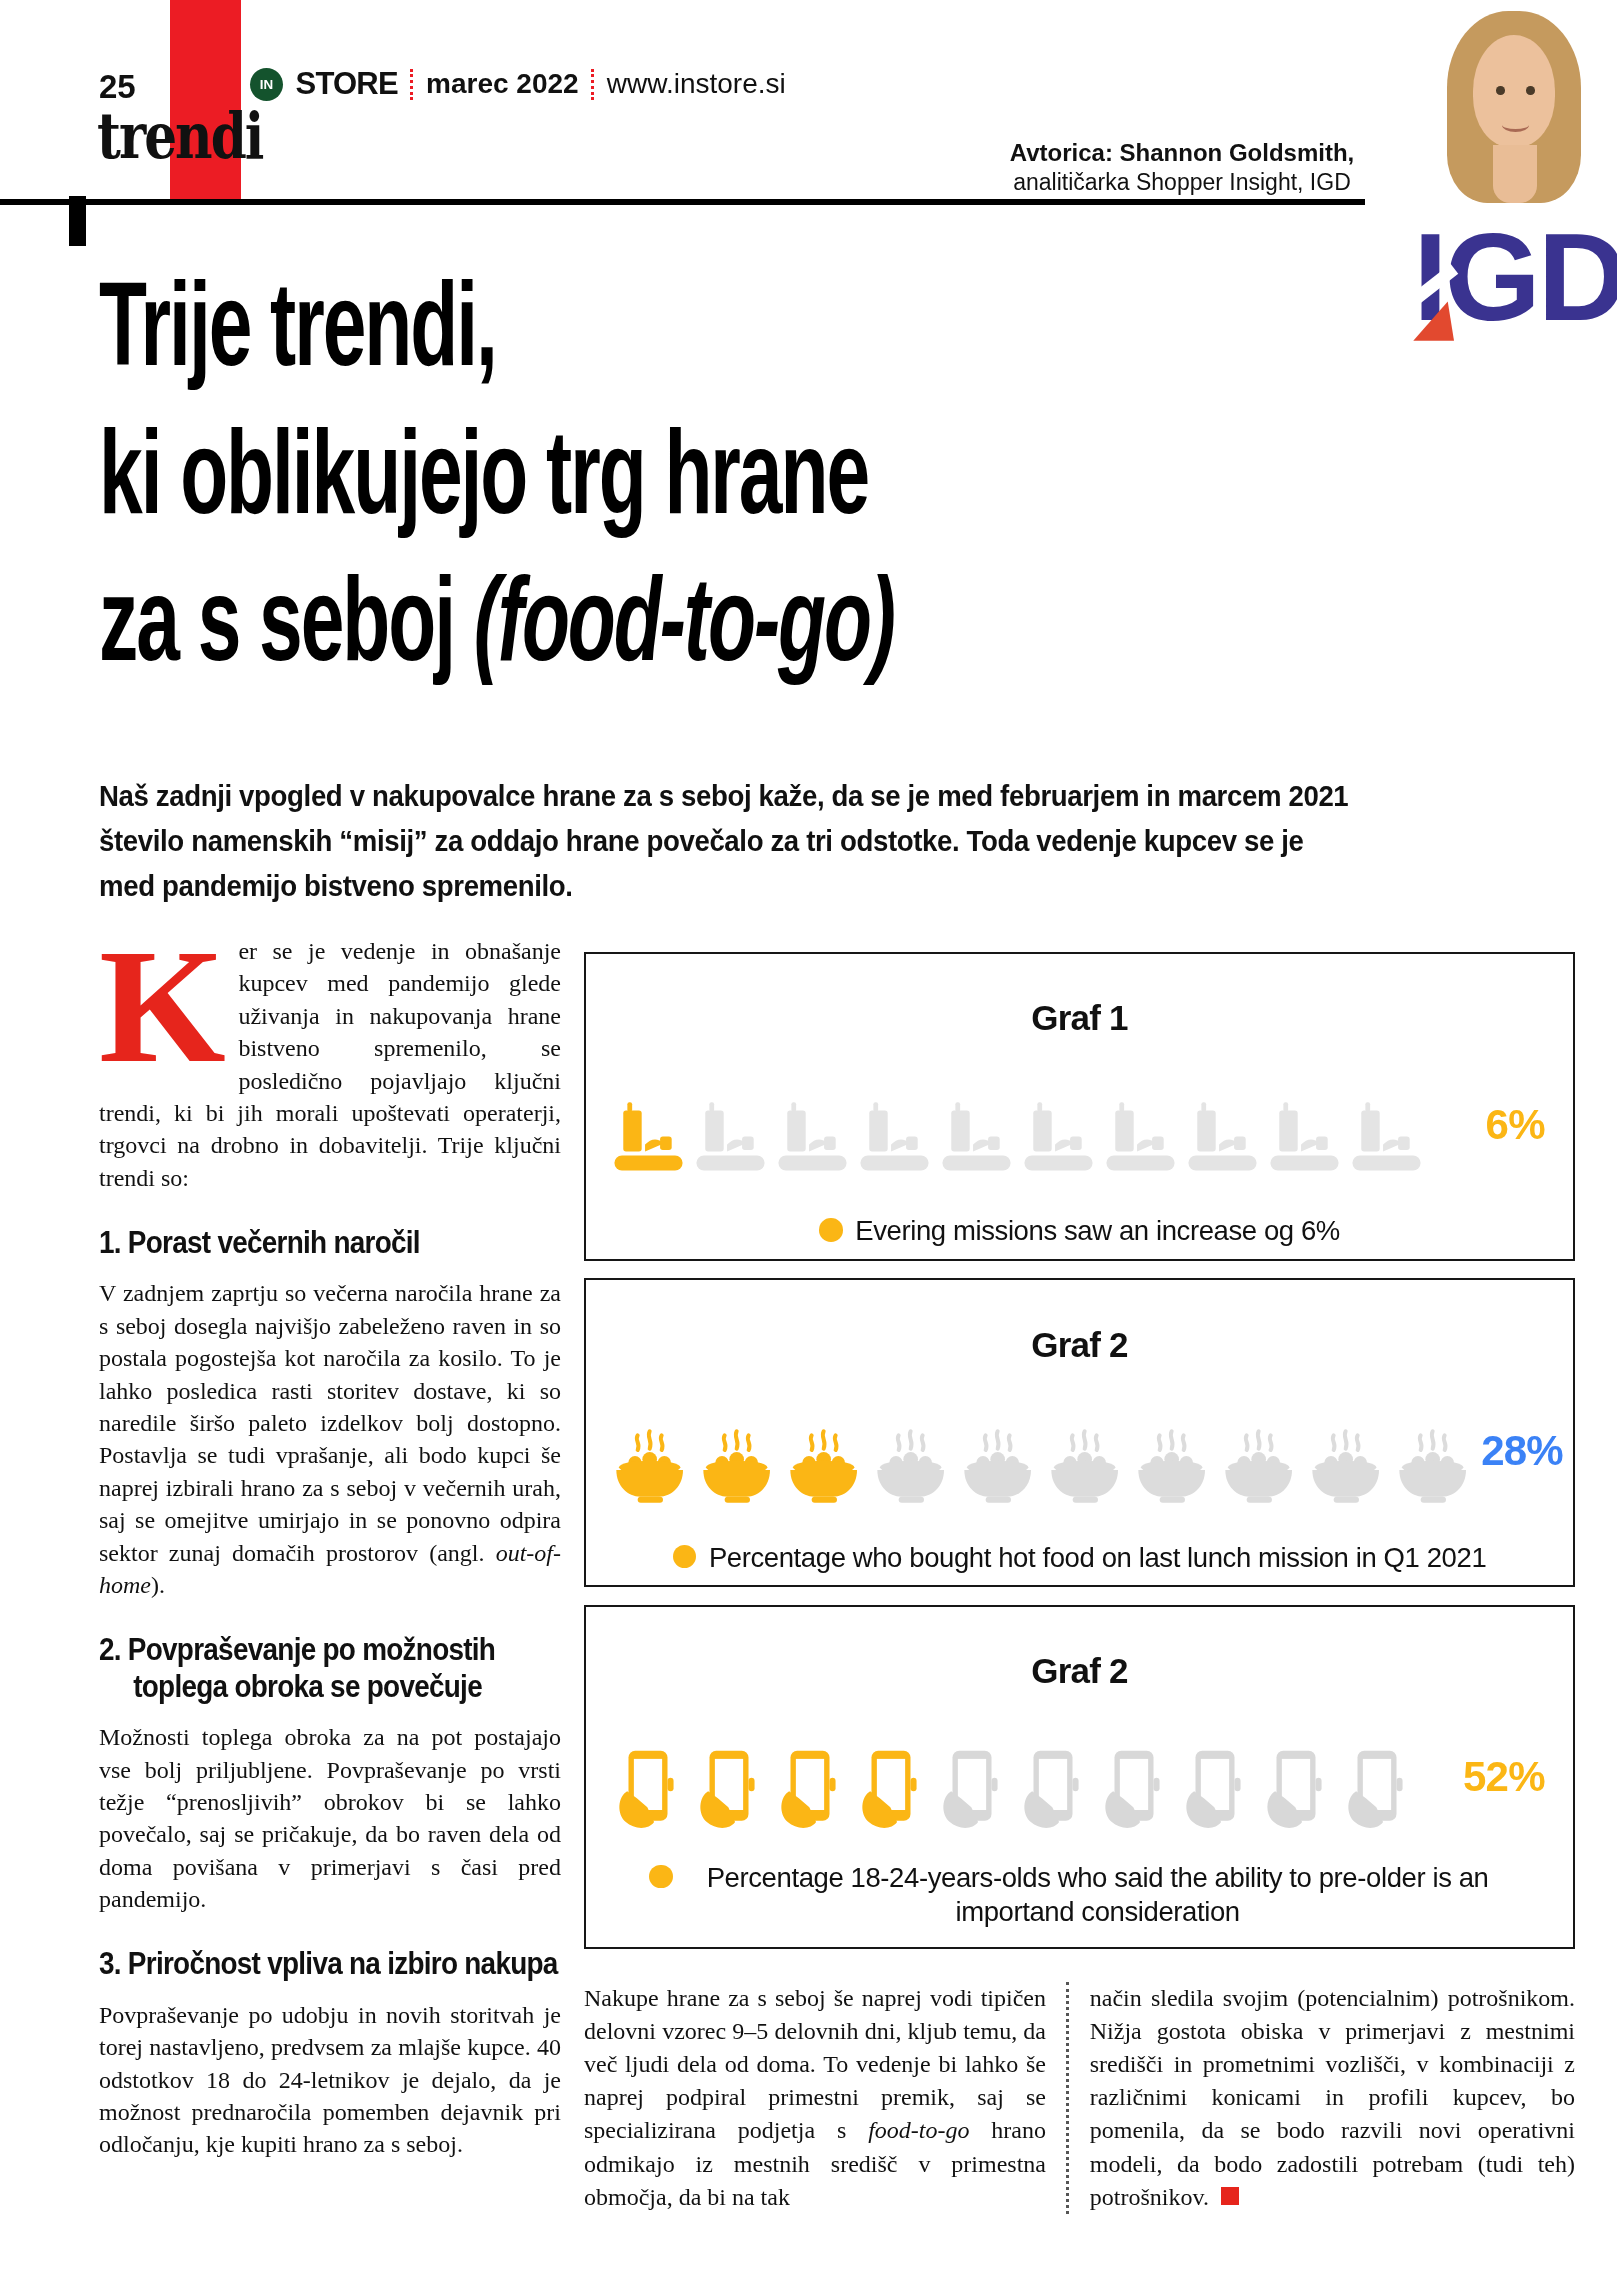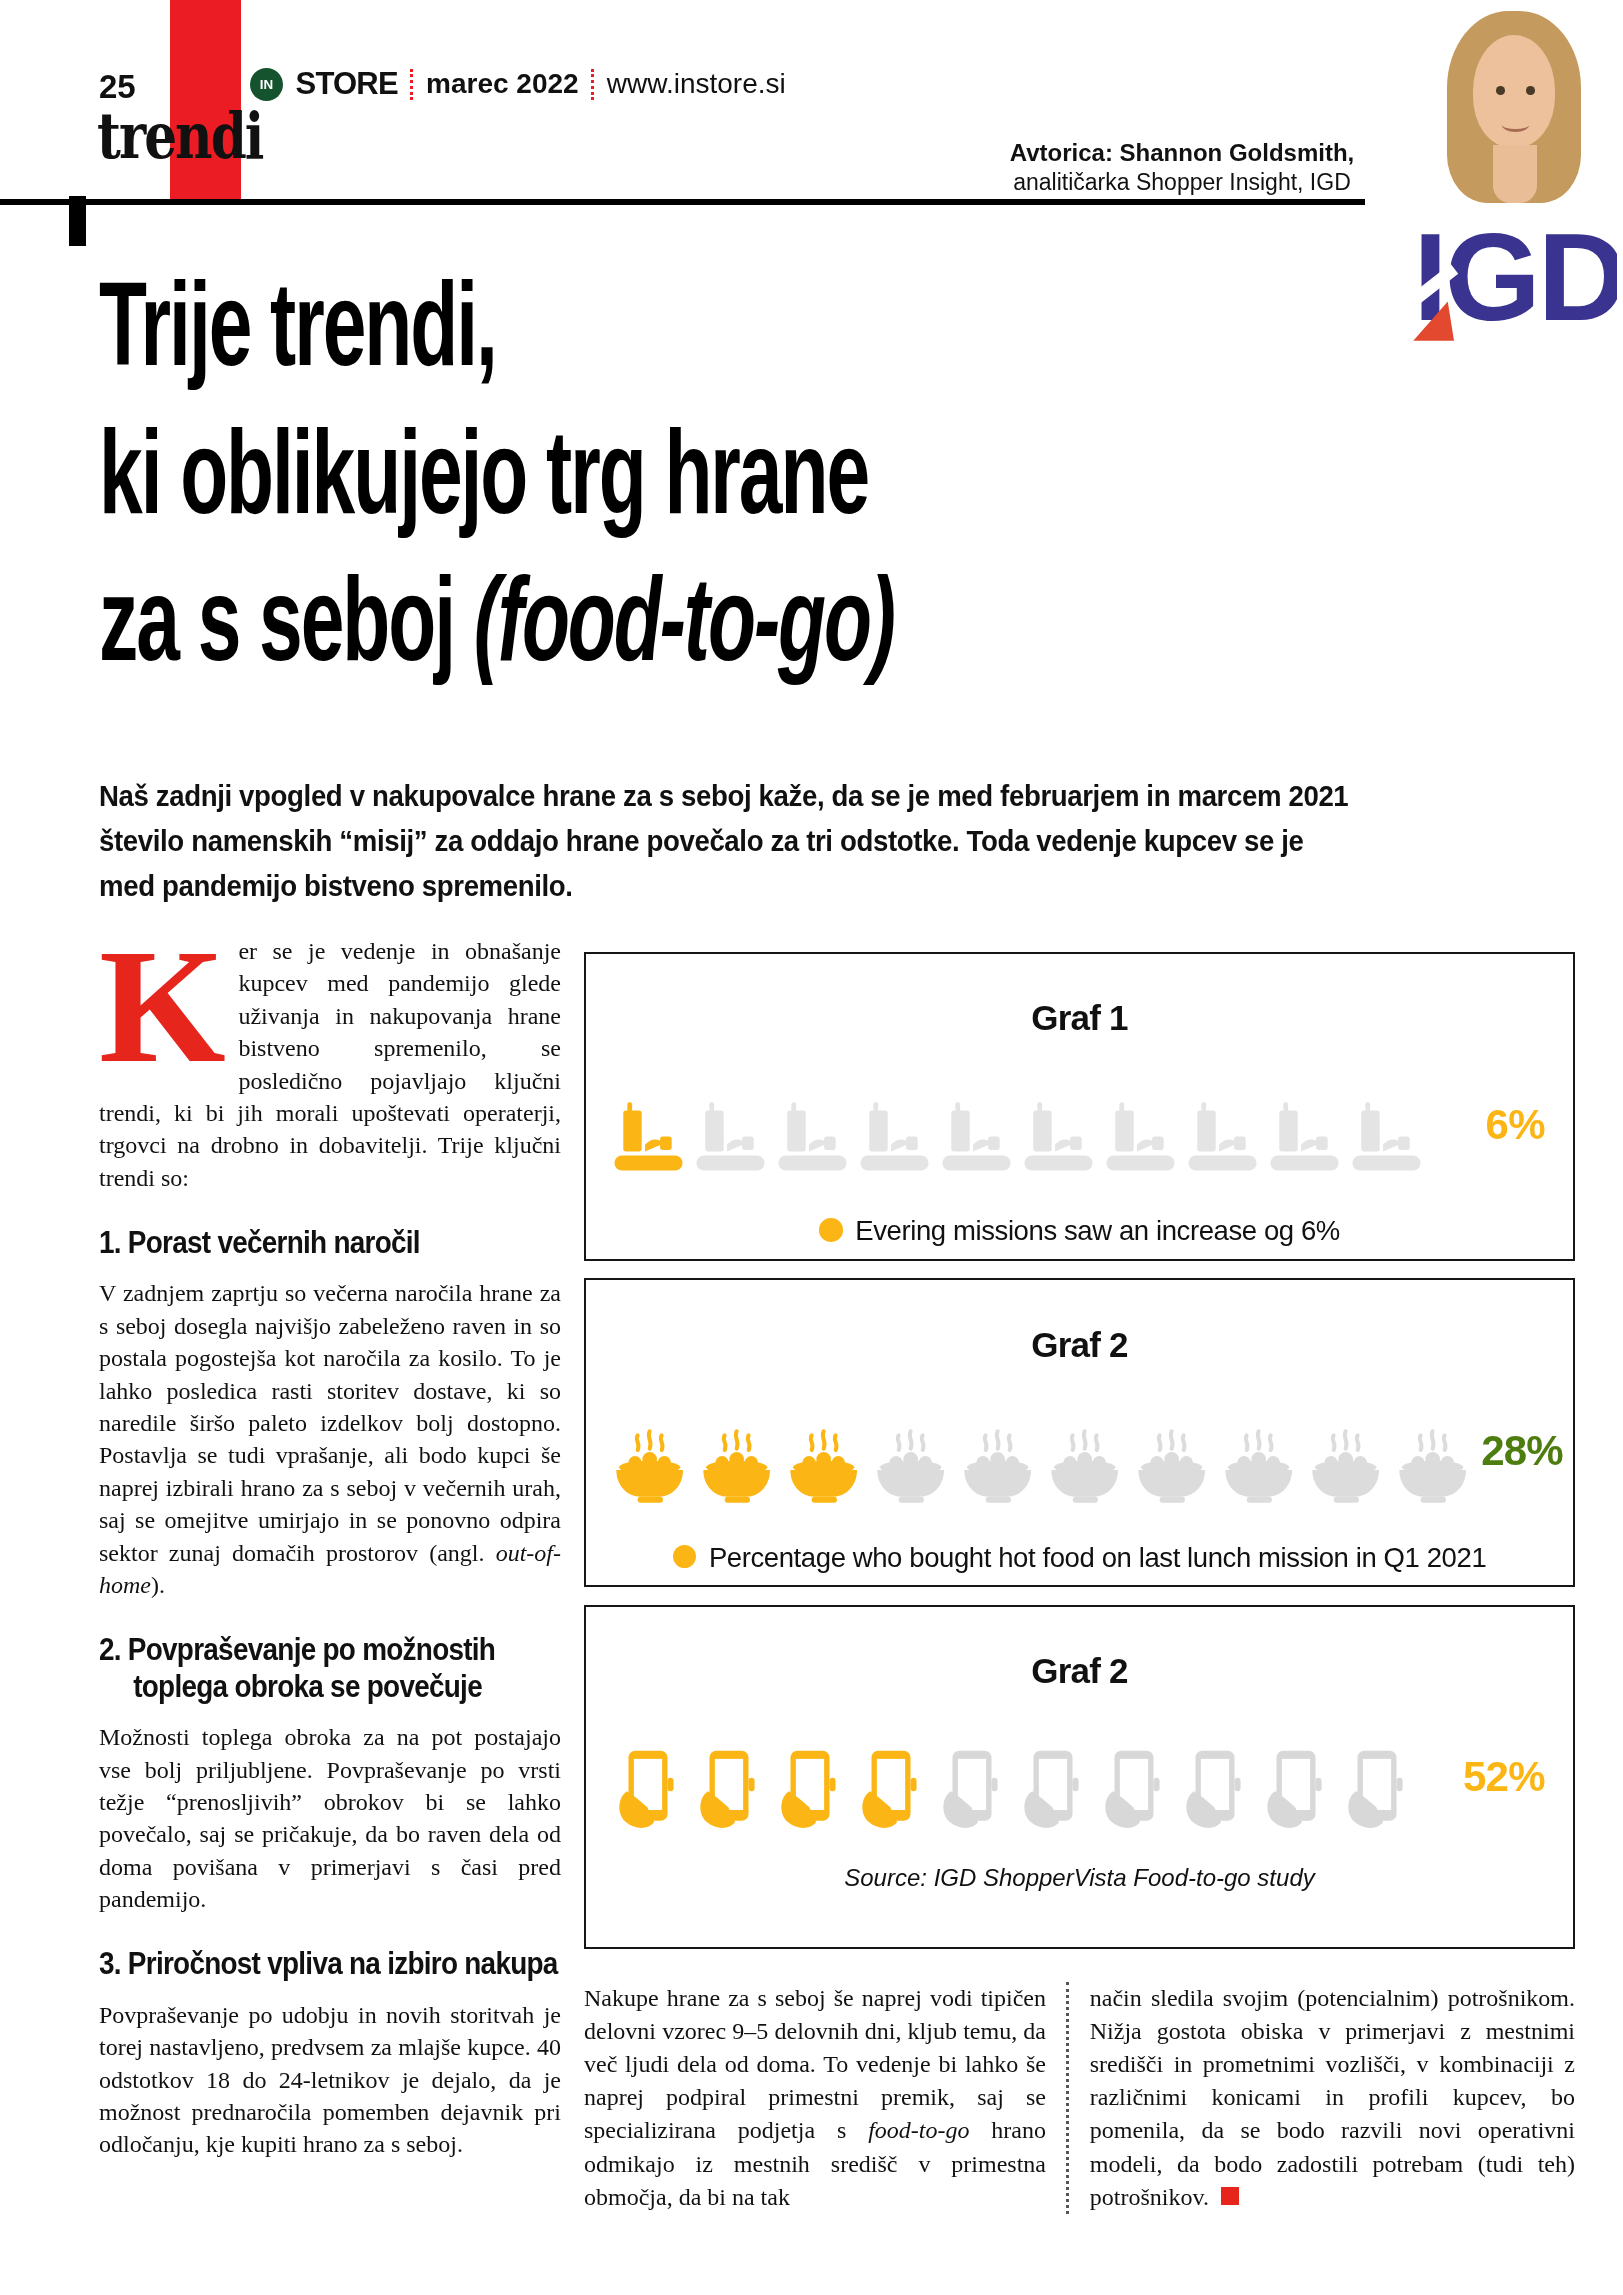--- a/index.html
+++ b/index.html
@@ -410,21 +410,21 @@
       <path d="M76 8 c-5 8 5 12 0 22"></path>
     </g>
     <circle cx="36" cy="49" r="10"></circle>
     <circle cx="58" cy="44" r="11"></circle>
     <circle cx="80" cy="49" r="10"></circle>
     <ellipse cx="58" cy="56" rx="46" ry="10"></ellipse>
     <path d="M8 60 h100 c0 24 -17 40 -36 40 h-28 c-19 0 -36 -16 -36 -40 z"></path>
     <rect x="40" y="100" width="38" height="9" rx="4.5"></rect>
   </svg>
 </span>
-          <span class="value" style="color: #4d7c0f; text-align: right;">28%</span>
+          <span class="value" style="color: #3b82f6; text-align: right;">28%</span>
       </div>
       <div class="legend">
         <span class="legend-dot"></span>
         <span class="legend-text">Percentage who bought hot food on last lunch mission in Q1 2021</span>
       </div>
       <div class="source">Source: IGD ShopperVista Food-to-go study</div>
     </div>
 
     <div class="box c2 tall">
       <div class="box-title">Graf 2</div>
@@ -503,20 +503,24 @@
 </span>
           <span class="picto" style="color: rgb(216, 216, 216);">
   <svg viewBox="0 0 110 130" xmlns="http://www.w3.org/2000/svg" fill="currentColor">
     <rect x="26" y="6" width="58" height="104" rx="10"></rect>
     <rect x="34" y="18" width="42" height="76" fill="#fff"></rect>
     <rect x="84" y="46" width="9" height="20" rx="4.5"></rect>
     <path d="M24 66 c-14 8 -16 34 -2 46 c12 11 34 12 42 0 l-10 -22 l-16 -14 z"></path>
   </svg>
 </span>
           <span class="value" style="color: rgb(251, 182, 21);">52%</span>
+      </div>
+      <div class="legend">
+        <span class="legend-dot"></span>
+        <span class="legend-text">Percentage 18-24-years-olds who said the ability to pre-older is an importand consideration</span>
       </div>
       <div class="source">Source: IGD ShopperVista Food-to-go study</div>
     </div>
 
   </div>
 
   <div class="outro">
     <div class="out-col1">
       <span>Nakupe hrane za s seboj še naprej vodi tipičen delovni vzorec 9–5 delovnih dni, kljub temu, da več ljudi dela od doma. To vedenje bi lahko še naprej podpiral primestni premik, saj se specializirana podjetja s </span><span class="it">food-to-go</span><span> hrano odmikajo iz mestnih središč v primestna območja, da bi na tak</span>
     </div>

